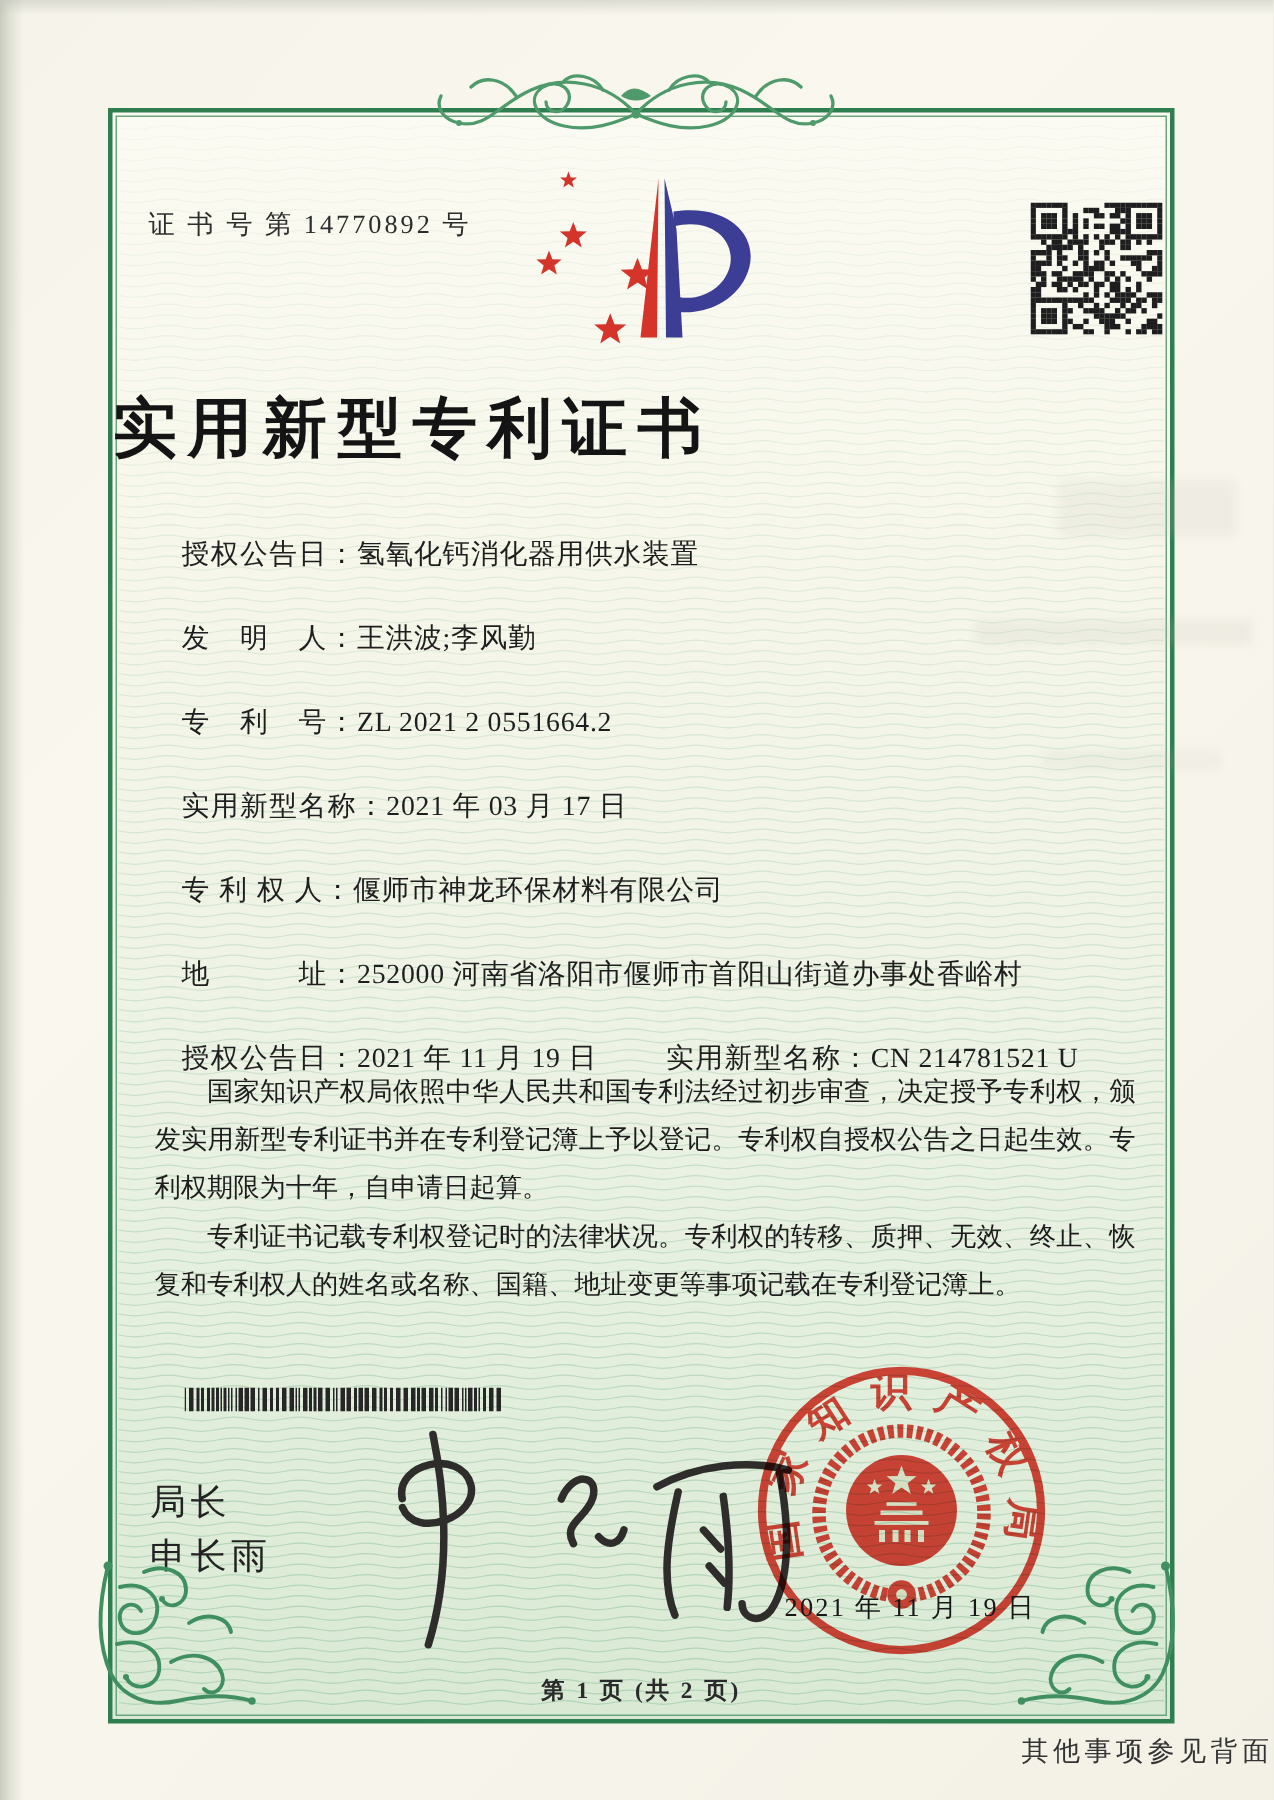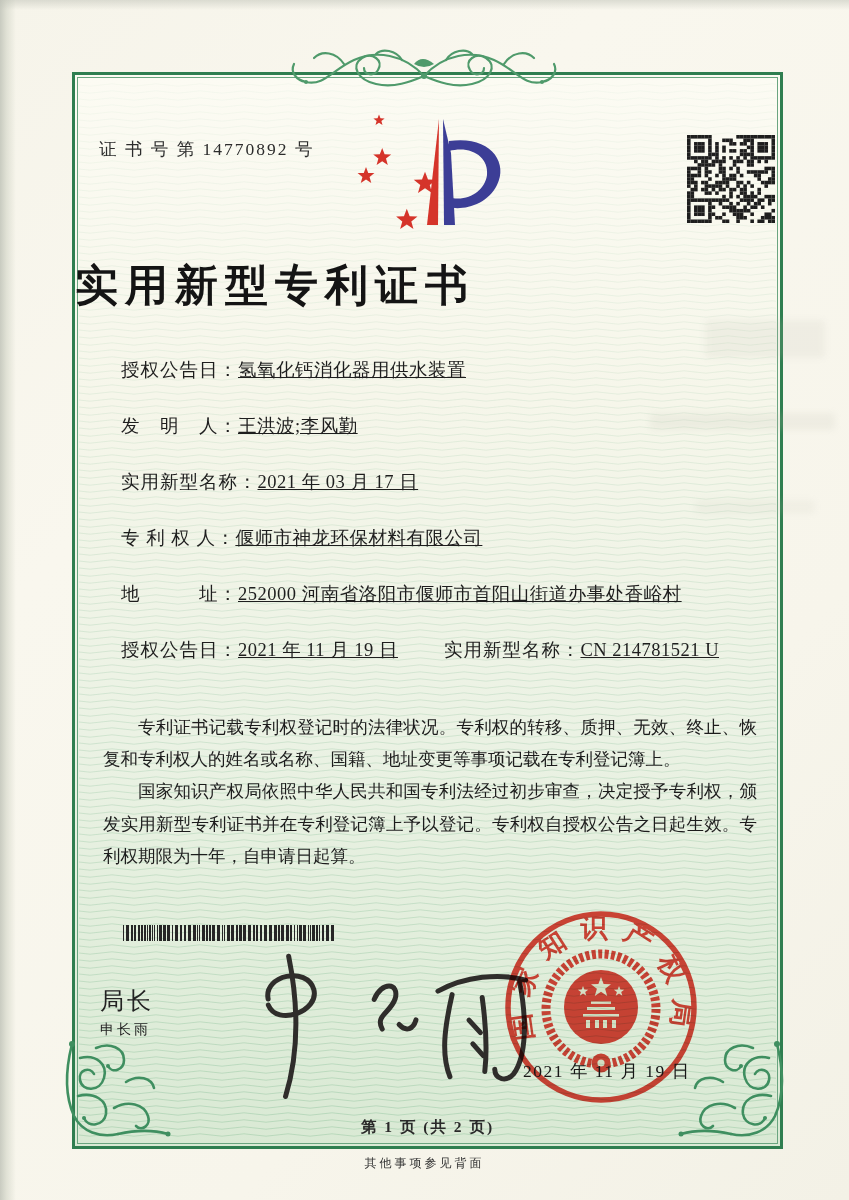--- a/index.html
+++ b/index.html
@@ -28,41 +28,41 @@
   .cert-no{position:absolute;left:24px;top:62px;font-size:17.5px;letter-spacing:2px;color:#2c2c2c;}
   .logo{position:absolute;left:266px;top:38px;width:176px;height:124px;}
   .qr{position:absolute;left:612px;top:60px;width:88px;height:88px;}
   .title{position:absolute;left:0;top:182px;width:100%;text-align:left;
         font-size:43px;font-weight:bold;letter-spacing:7px;color:#141414;}
 
   
   .fields{position:absolute;left:46px;top:282px;width:620px;font-size:18.5px;color:#1e1e1e;}
   .frow{line-height:26px;margin-bottom:30px;white-space:nowrap;}
   .flabel{letter-spacing:1px;}
-  .fvalue{letter-spacing:.5px;text-decoration:underline;}
+  .fvalue{letter-spacing:.5px;}
   .grant-no{margin-left:46px;}
 
   
   .bodytext{position:absolute;left:28px;top:636px;width:654px;font-size:17.5px;line-height:1.84;
         text-align:justify;color:#1c1c1c;}
   .bodytext p{margin:0;text-indent:2em;}
 
   
   .barcode{position:absolute;left:48px;top:850px;width:214px;height:16px;}
   .director-title{position:absolute;left:25px;top:910px;font-size:24px;letter-spacing:3px;
         font-family:"Liberation Sans","DejaVu Sans",sans-serif;color:#222;}
-  .director-name{position:absolute;left:25px;top:946px;font-size:14px;letter-spacing:3px;
+  .director-name{position:absolute;left:25px;top:946px;font-size:24px;letter-spacing:3px;
         font-family:"Liberation Sans","DejaVu Sans",sans-serif;color:#222;}
   .signature{position:absolute;left:150px;top:862px;width:320px;height:170px;transform:rotate(-2deg);}
   .seal{position:absolute;left:426px;top:832px;width:200px;height:200px;opacity:.92;mix-blend-mode:multiply;}
   .seal-date{position:absolute;left:448px;top:984px;font-size:17.5px;letter-spacing:1.5px;color:#171717;}
 
   .page-no{position:absolute;left:0;top:1042px;width:100%;text-align:center;font-size:15.5px;
         letter-spacing:2px;color:#2a2a2a;font-weight:bold;}
-  .back-note{position:absolute;left:0;top:1155px;width:100%;text-align:center;font-size:12px;
+  .back-note{position:absolute;left:0;top:1155px;width:100%;text-align:right;font-size:18px;
         letter-spacing:3px;color:#333;}
 
   
   .ghost{position:absolute;background:rgba(186,184,172,.30);filter:blur(3px);border-radius:4px;}
   .g1{left:630px;top:245px;width:120px;height:38px;opacity:.45;}
   .g2{left:575px;top:338px;width:185px;height:17px;opacity:.5;}
   .g3{left:620px;top:425px;width:120px;height:14px;opacity:.35;}
 </style>
 </head>
 <body>
@@ -578,36 +578,39 @@
     <div class="title">实用新型专利证书</div>
 
     <div class="fields">
       <div class="frow">
         <span class="flabel">授权公告日：</span><span class="fvalue">氢氧化钙消化器用供水装置</span>
       </div>
       <div class="frow">
         <span class="flabel">发　明　人：</span><span class="fvalue">王洪波;李风勤</span>
       </div>
       <div class="frow">
+        <span class="flabel">专　利　号：</span><span class="fvalue">ZL 2021 2 0551664.2</span>
+      </div>
+      <div class="frow">
         <span class="flabel">实用新型名称：</span><span class="fvalue">2021 年 03 月 17 日</span>
       </div>
       <div class="frow">
         <span class="flabel">专 利 权 人：</span><span class="fvalue">偃师市神龙环保材料有限公司</span>
       </div>
       <div class="frow">
         <span class="flabel">地　　　址：</span><span class="fvalue">252000 河南省洛阳市偃师市首阳山街道办事处香峪村</span>
       </div>
       <div class="frow">
         <span class="flabel">授权公告日：</span><span class="fvalue">2021 年 11 月 19 日</span><span class="grant-no"><span class="flabel">实用新型名称：</span><span class="fvalue">CN 214781521 U</span></span>
       </div>
     </div>
 
     <div class="bodytext">
+      <p>国家知识产权局依照中华人民共和国专利法经过初步审查，决定授予专利权，颁发实用新型专利证书并在专利登记簿上予以登记。专利权自授权公告之日起生效。专利权期限为十年，自申请日起算。</p>
       <p>专利证书记载专利权登记时的法律状况。专利权的转移、质押、无效、终止、恢复和专利权人的姓名或名称、国籍、地址变更等事项记载在专利登记簿上。</p>
-      <p>国家知识产权局依照中华人民共和国专利法经过初步审查，决定授予专利权，颁发实用新型专利证书并在专利登记簿上予以登记。专利权自授权公告之日起生效。专利权期限为十年，自申请日起算。</p>
     </div>
 
     <svg class="barcode" id="barcode" viewBox="0 0 214 16" preserveAspectRatio="none">
         <rect x="0" y="0" width="1" height="16" fill="#262626"></rect>
         <rect x="3" y="0" width="3" height="16" fill="#262626"></rect>
         <rect x="8" y="0" width="2" height="16" fill="#262626"></rect>
         <rect x="11" y="0" width="2" height="16" fill="#262626"></rect>
         <rect x="15" y="0" width="2" height="16" fill="#262626"></rect>
         <rect x="18" y="0" width="2" height="16" fill="#262626"></rect>
         <rect x="21" y="0" width="2" height="16" fill="#262626"></rect>

